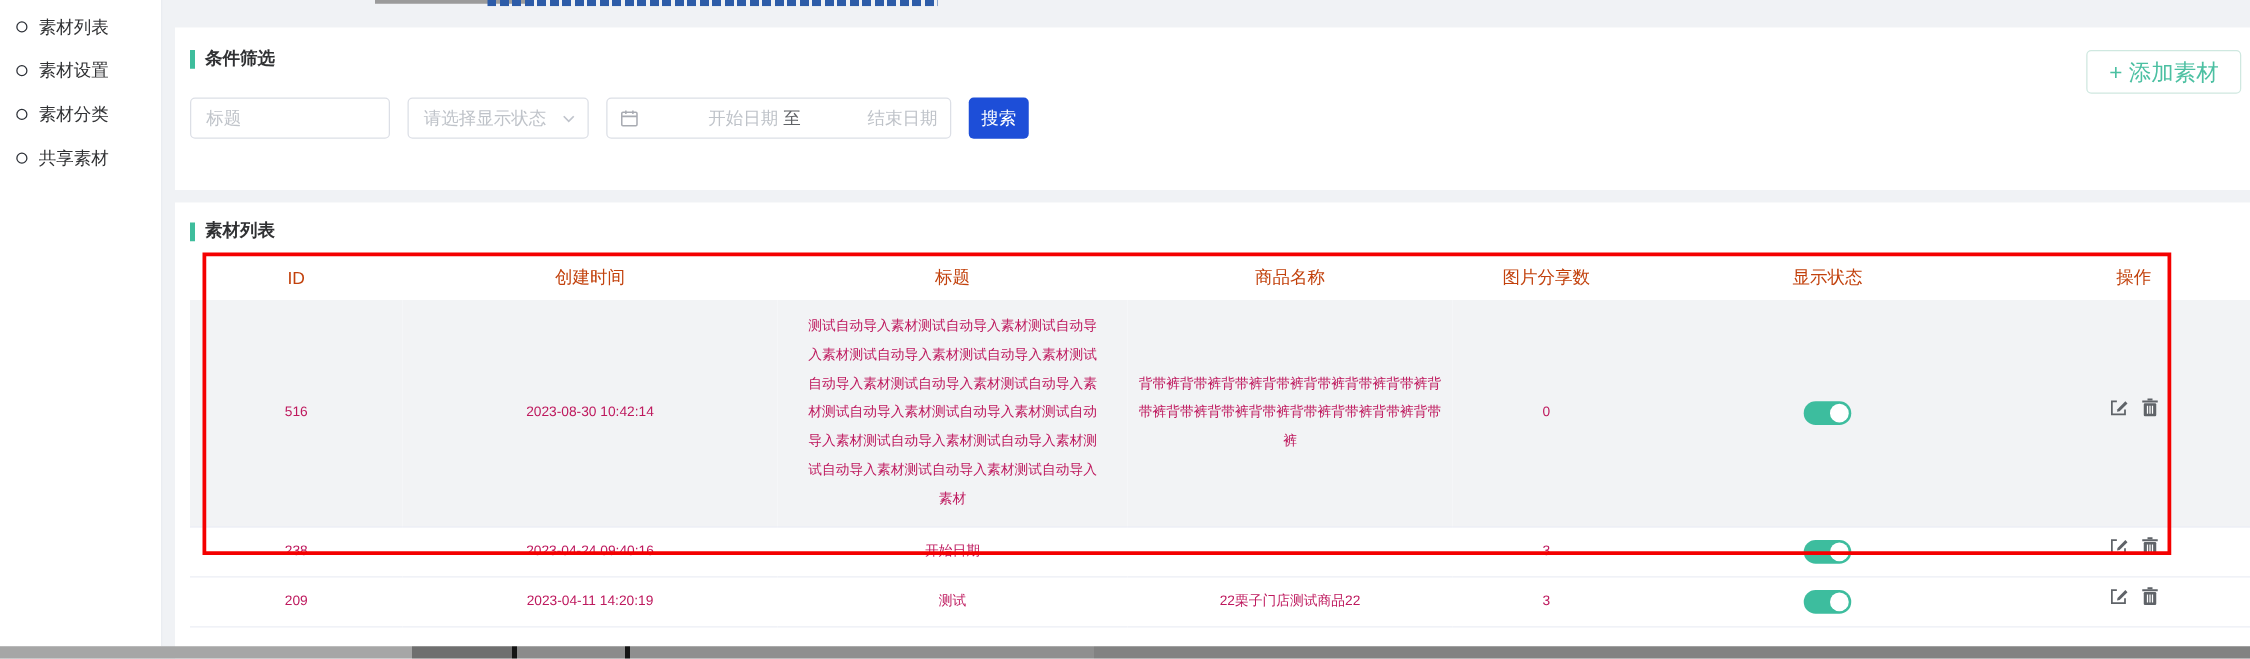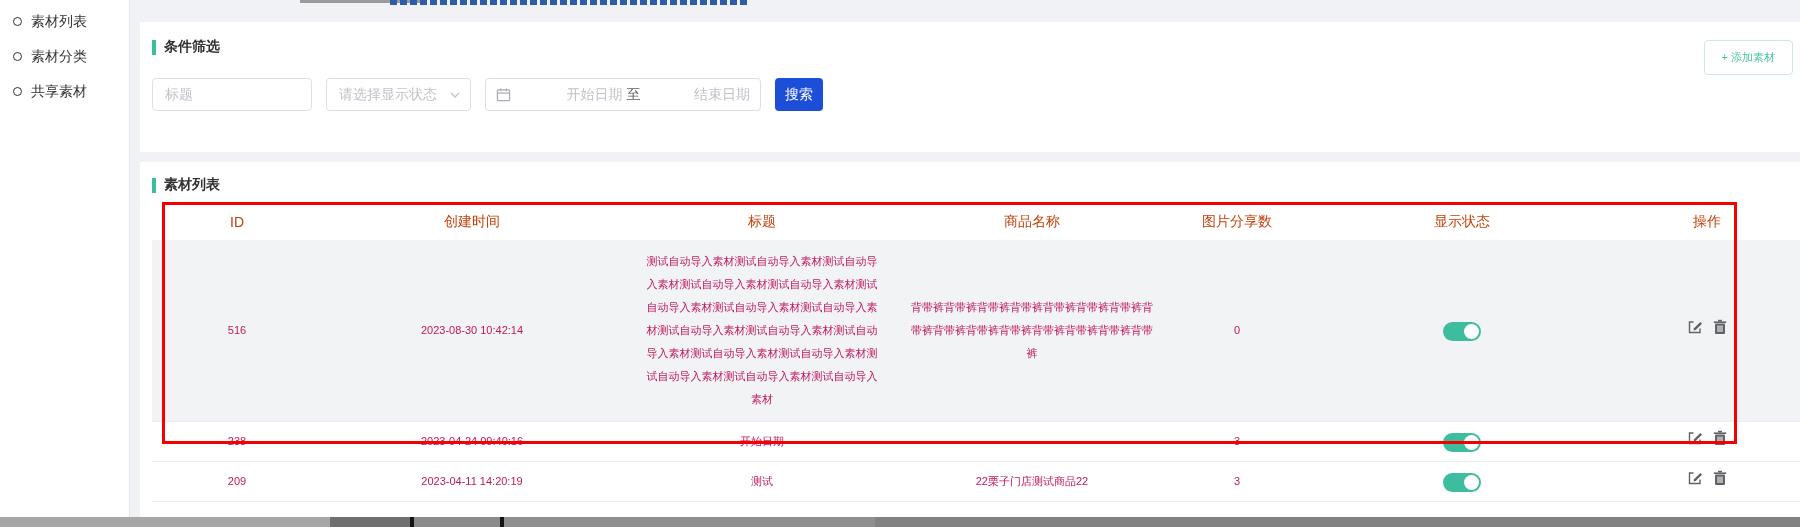--- a/index.html
+++ b/index.html
@@ -32,21 +32,21 @@
   .filter-row { display:flex; align-items:center; gap:14px; margin:22px 0 0 0; }
   .inp { height:33px; border:1px solid #dcdfe6; border-radius:4px; background:#fff; display:flex; align-items:center; font-size:14px; color:#bfc3c9; }
   .inp-title { width:160px; padding-left:12px; }
   .inp-select { width:145px; padding:0 10px 0 12px; justify-content:space-between; }
   .chevron { width:10px; height:10px; flex:0 0 auto; }
   .inp-date { width:276px; padding:0 10px; gap:4px; }
   .inp-date .cal { flex:0 0 auto; margin-right:2px; }
   .inp-date .ph { flex:1; text-align:right; }
   .inp-date .to { color:#606266; flex:0 0 auto; }
   .btn-search { height:33px; width:48px; background:#1d4ed8; color:#fff; font-size:14px; border:none; border-radius:4px; cursor:pointer; }
-  .btn-add { position:absolute; top:18px; right:7px; height:35px; padding:0 17px; background:#fff; border:1px solid #cfe8e0; border-radius:4px; color:#4cc0a2; font-size:11px; cursor:pointer; }
+  .btn-add { position:absolute; top:18px; right:7px; height:35px; padding:0 17px; background:#fff; border:1px solid #cfe8e0; border-radius:4px; color:#4cc0a2; font-size:18px; cursor:pointer; }
 
   .table-card { position:relative; margin-top:10px; height:367px; padding:14px 0 0 12px; }
   .table-wrap { position:relative; margin:10px 0 0 0; }
   table { border-collapse:collapse; table-layout:fixed; width:1650px; }
   th, td { text-align:center; vertical-align:middle; font-weight:400; }
   th { height:36px; font-size:14px; color:#c2410c; }
   td { font-size:11px; color:#be185d; line-height:23px; border-bottom:1px solid #ebeef5; }
   tr.row-hl td { background:#f2f3f5; }
   td.wrap-cell { padding:10px 20px; }
   td.wrap-cell-sm { padding:10px 5px; }
@@ -75,20 +75,24 @@
 
 <div class="edge-tick" style="top:8px"></div>
 <div class="edge-tick" style="top:51px"></div>
 <div class="edge-tick" style="top:94px"></div>
 <div class="edge-tick" style="top:136px"></div>
 
 <div class="sidebar">
   <div class="side-item">
     <span class="radio"></span>
     <span class="lbl">素材列表</span>
+  </div>
+  <div class="side-item">
+    <span class="radio"></span>
+    <span class="lbl">素材设置</span>
   </div>
   <div class="side-item">
     <span class="radio"></span>
     <span class="lbl">素材分类</span>
   </div>
   <div class="side-item">
     <span class="radio"></span>
     <span class="lbl">共享素材</span>
   </div>
 </div>

